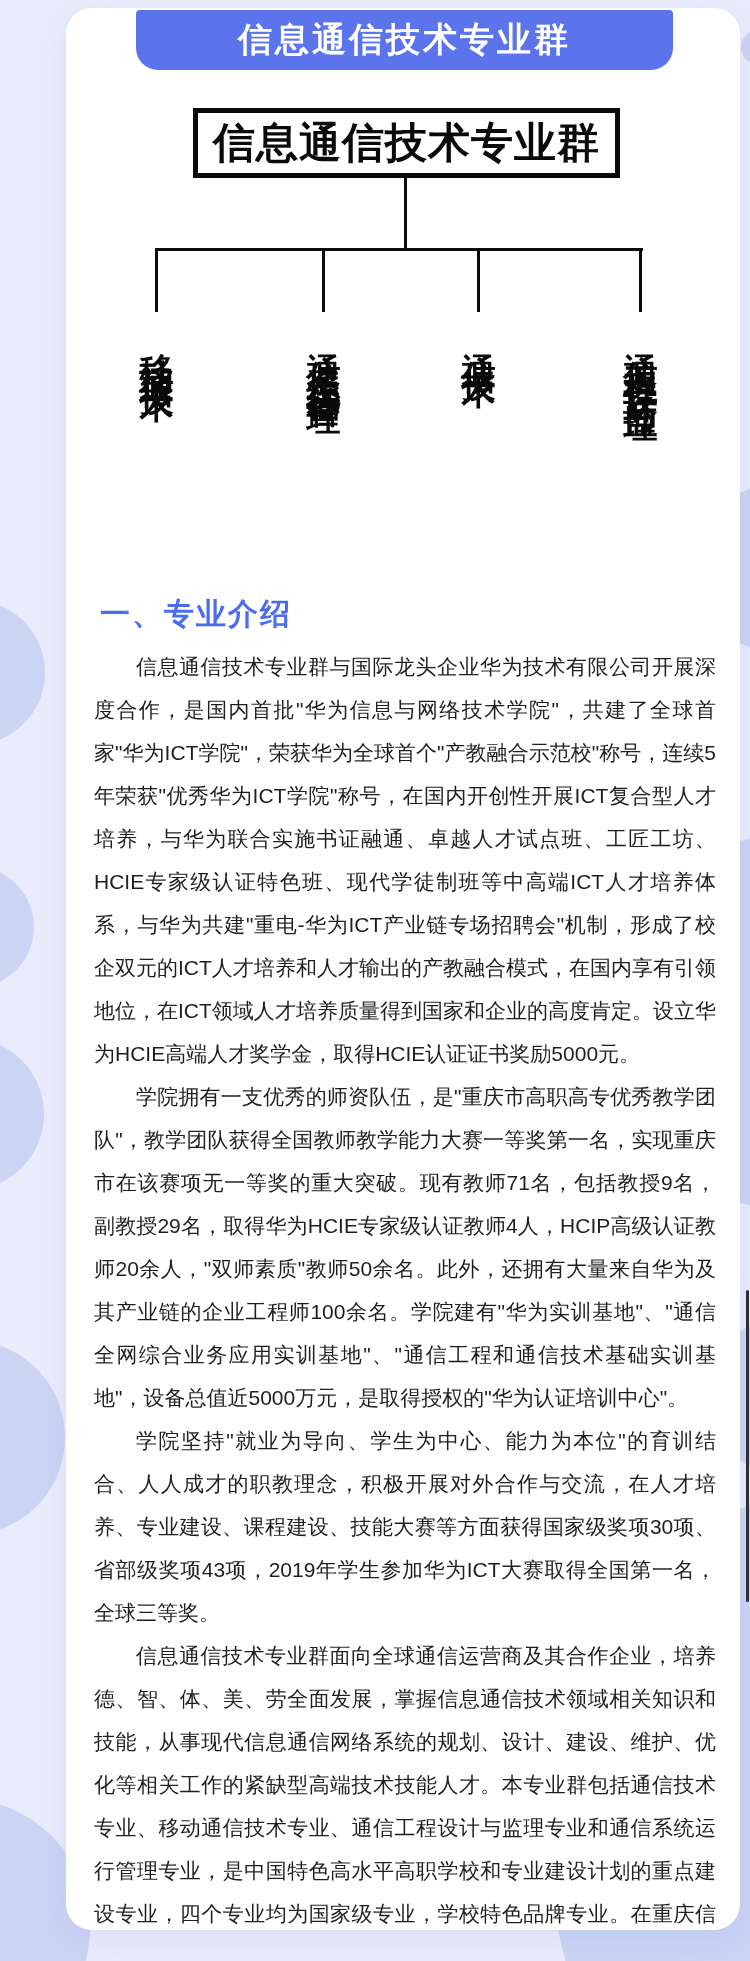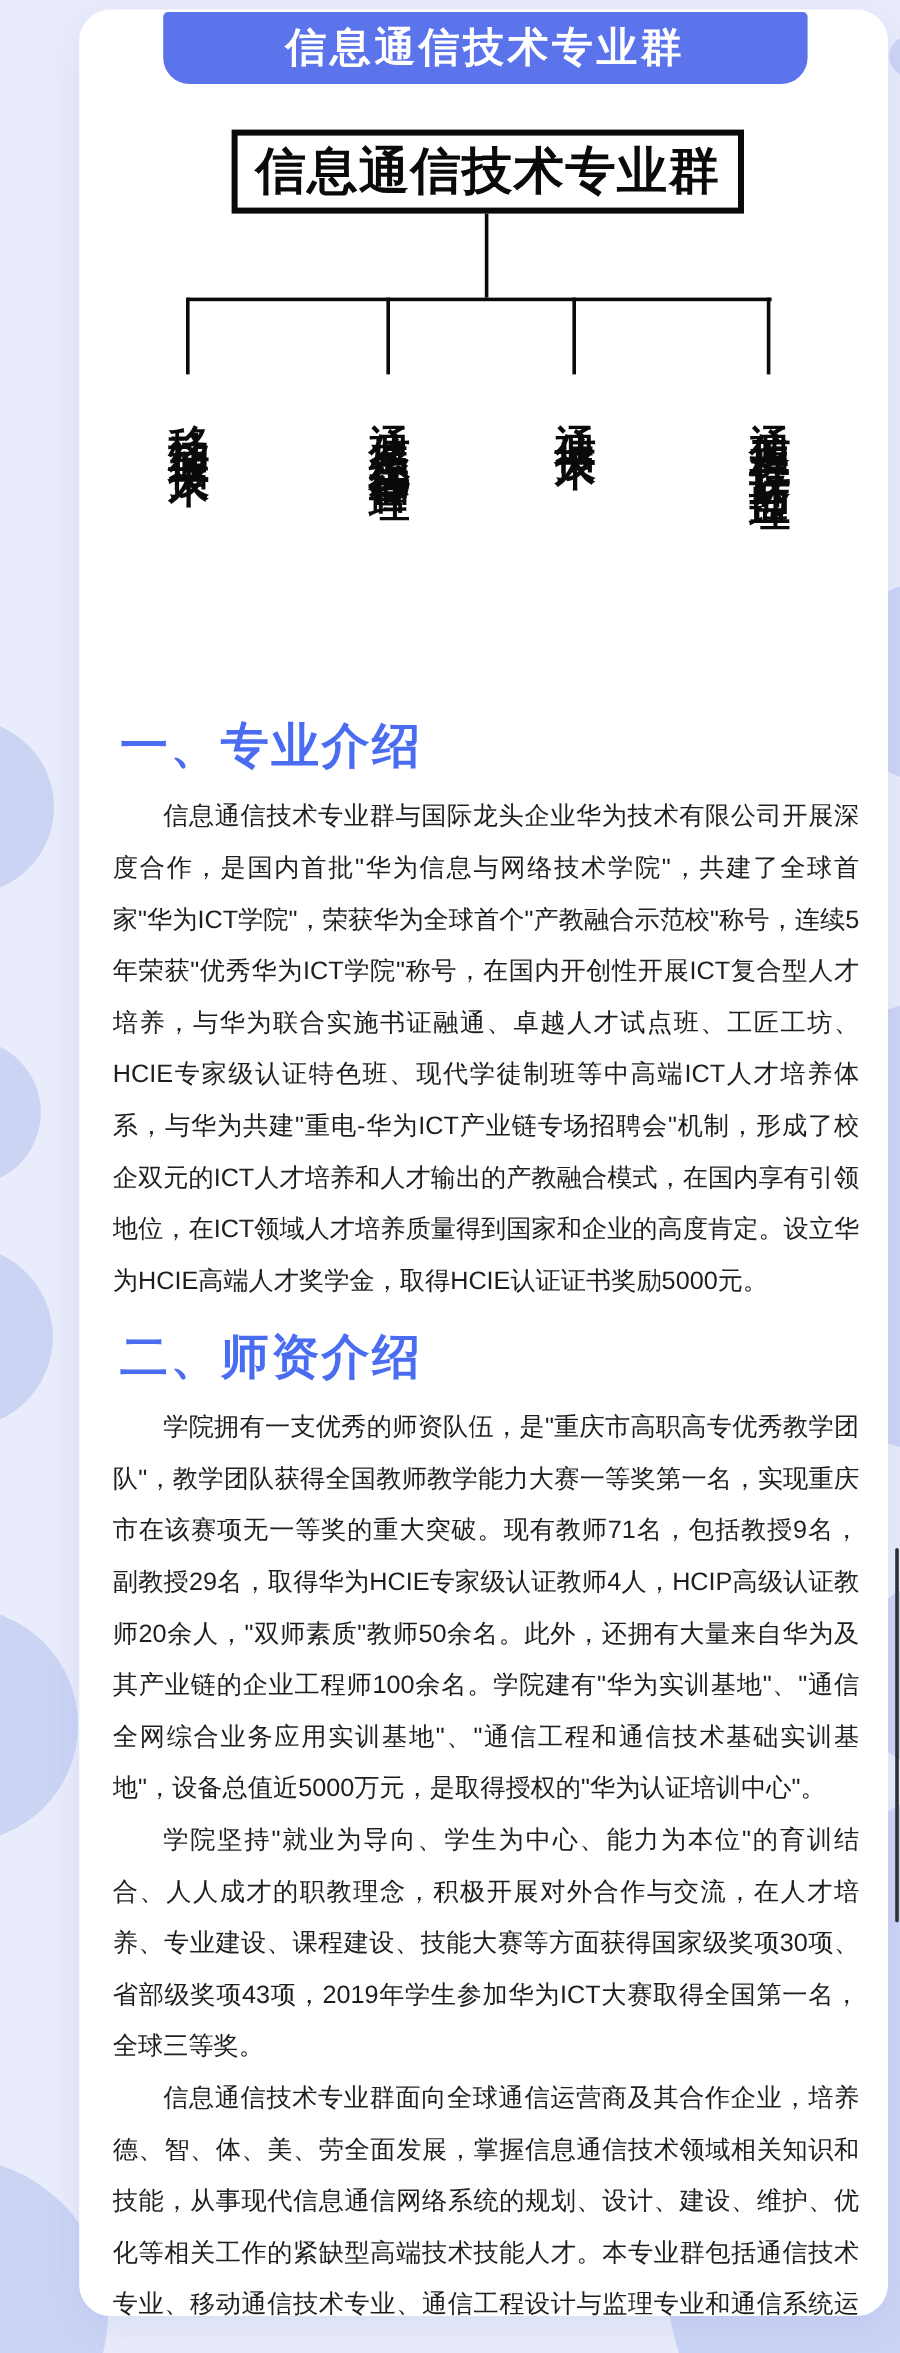--- a/index.html
+++ b/index.html
@@ -81,21 +81,21 @@
   }
   .bl-0 { left: 91px; }
   .bl-1 { left: 258px; }
   .bl-2 { left: 413px; }
   .bl-3 { left: 575px; }
 
   
   .content { position: absolute; left: 28px; top: 572px; width: 622px; }
   .sec-heading {
     color: #4a6cf1;
-    font-size: 40px; font-weight: bold; letter-spacing: 2px;
+    font-size: 30px; font-weight: bold; letter-spacing: 2px;
     margin: 14px 0 10px 6px;
   }
   .para {
     font-size: 21px;
     line-height: 43px;
     color: #1e1e1e;
     text-align: justify;
     text-indent: 2em;
     margin: 0;
   }
@@ -143,21 +143,20 @@
     <div class="branch-label bl-0">移动通信技术</div>
     <div class="branch-label bl-1">通信系统运行管理</div>
     <div class="branch-label bl-2">通信技术</div>
     <div class="branch-label bl-3">通信工程设计与监理</div>
   </div>
 
   <div class="content">
     <div class="sec-heading">一、专业介绍</div>
     <p class="para">信息通信技术专业群与国际龙头企业华为技术有限公司开展深度合作，是国内首批"华为信息与网络技术学院"，共建了全球首家"华为ICT学院"，荣获华为全球首个"产教融合示范校"称号，连续5年荣获"优秀华为ICT学院"称号，在国内开创性开展ICT复合型人才培养，与华为联合实施书证融通、卓越人才试点班、工匠工坊、HCIE专家级认证特色班、现代学徒制班等中高端ICT人才培养体系，与华为共建"重电-华为ICT产业链专场招聘会"机制，形成了校企双元的ICT人才培养和人才输出的产教融合模式，在国内享有引领地位，在ICT领域人才培养质量得到国家和企业的高度肯定。设立华为HCIE高端人才奖学金，取得HCIE认证证书奖励5000元。</p>
 
-    <div class="sec-heading">二、师资介绍</div>
     <p class="para">学院拥有一支优秀的师资队伍，是"重庆市高职高专优秀教学团队"，教学团队获得全国教师教学能力大赛一等奖第一名，实现重庆市在该赛项无一等奖的重大突破。现有教师71名，包括教授9名，副教授29名，取得华为HCIE专家级认证教师4人，HCIP高级认证教师20余人，"双师素质"教师50余名。此外，还拥有大量来自华为及其产业链的企业工程师100余名。学院建有"华为实训基地"、"通信全网综合业务应用实训基地"、"通信工程和通信技术基础实训基地"，设备总值近5000万元，是取得授权的"华为认证培训中心"。</p>
     <p class="para">学院坚持"就业为导向、学生为中心、能力为本位"的育训结合、人人成才的职教理念，积极开展对外合作与交流，在人才培养、专业建设、课程建设、技能大赛等方面获得国家级奖项30项、省部级奖项43项，2019年学生参加华为ICT大赛取得全国第一名，全球三等奖。</p>
 
     <p class="para">信息通信技术专业群面向全球通信运营商及其合作企业，培养德、智、体、美、劳全面发展，掌握信息通信技术领域相关知识和技能，从事现代信息通信网络系统的规划、设计、建设、维护、优化等相关工作的紧缺型高端技术技能人才。本专业群包括通信技术专业、移动通信技术专业、通信工程设计与监理专业和通信系统运行管理专业，是中国特色高水平高职学校和专业建设计划的重点建设专业，四个专业均为国家级专业，学校特色品牌专业。在重庆信息通信行业40%以上的从业人员是本专业群毕业生，大多已成为企业的技术骨干和项目经理，毕业3年后平均薪资6000元以上。</p>
   </div>
 
 </div>
 
 <div class="scrollbar-thumb"></div>
 

